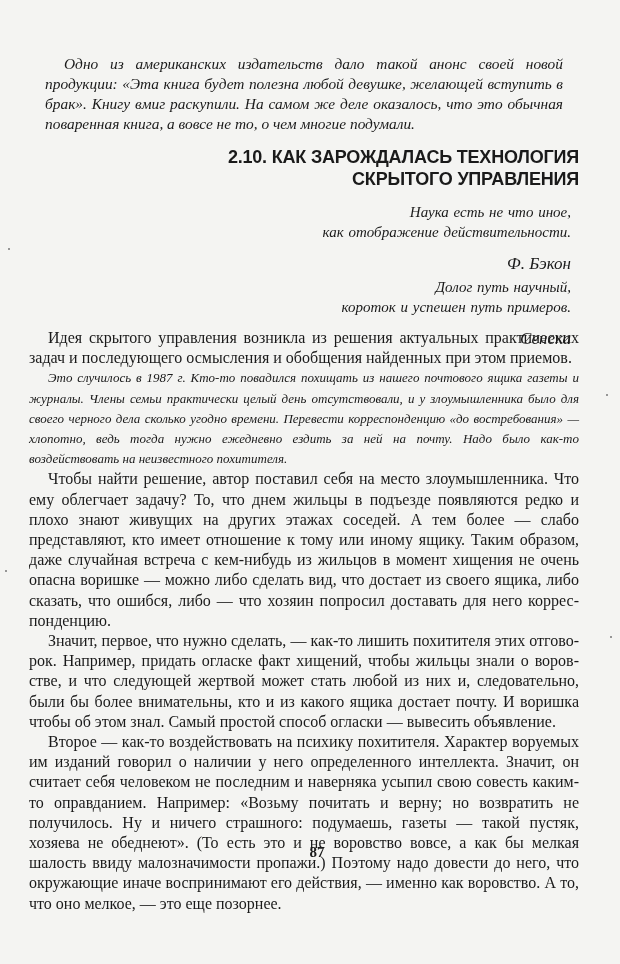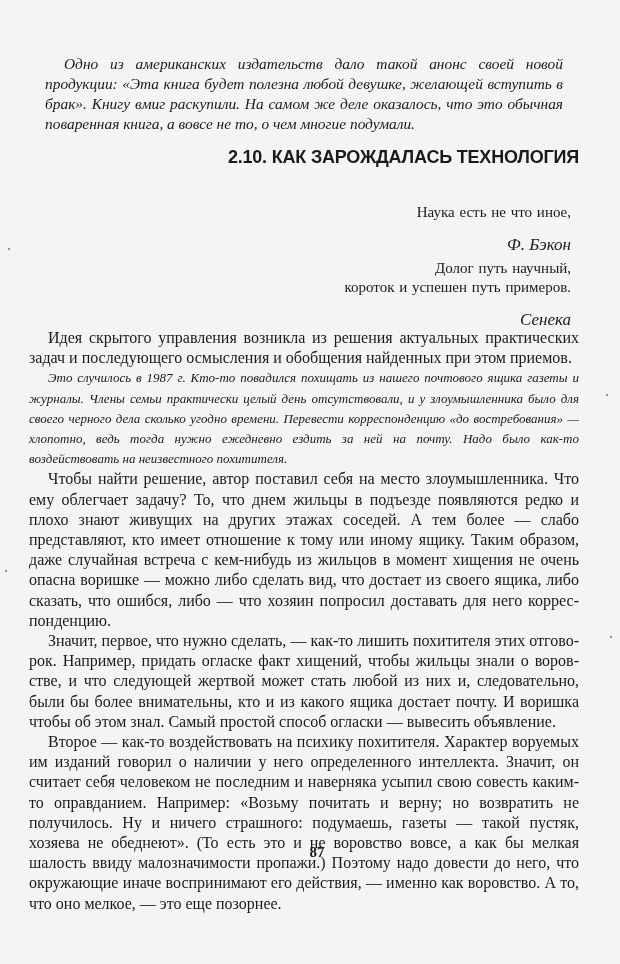--- a/index.html
+++ b/index.html
@@ -19,21 +19,21 @@
   .heading {
     position: absolute; left: 0; top: 108px; width: 550px;
     font-family: "Liberation Sans", "DejaVu Sans", sans-serif;
     font-weight: bold; font-size: 18px; line-height: 22px;
     text-align: right; margin: 0; letter-spacing: -0.2px;
     padding-left: 20px; box-sizing: border-box;
   }
   .heading span { display: block; }
   .epigraphs { position: absolute; right: 8px; top: 165px; text-align: right; }
   .epigraph { margin: 0 0 4px 0; }
-  .epi-line { font-size: 15px; line-height: 19.5px; display: block; word-spacing: 1px; margin-left: 31px; }
+  .epi-line { font-style: italic; font-size: 15px; line-height: 19.5px; display: block; word-spacing: 1px; margin-left: 31px; }
   .epi-author { font-size: 17px; line-height: 20px; display: block; margin-top: 12px; font-style: italic; }
   .body-text { position: absolute; left: 0; top: 290px; width: 550px; }
   .para {
     font-size: 16px; line-height: 20.2px; text-align: justify; margin: 0;
     text-indent: 19px; hyphens: manual;
   }
   .para.italic { font-style: italic; font-size: 13px; line-height: 20.2px; }
   .page-number {
     position: absolute; left: 0; top: 806px; width: 550px;
     text-align: center; font-size: 15px; font-weight: bold;
@@ -42,25 +42,27 @@
   .speck { position: absolute; width: 2px; height: 2px; background: #777; border-radius: 1px; }
 </style>
 </head>
 <body>
 
 <div class="page">
   <p class="intro">Одно из американских издательств дало такой анонс своей новой продукции: «Эта книга будет полезна любой девушке, желающей вступить в брак». Книгу вмиг раскупили. На самом же деле оказалось, что это обычная поваренная книга, а вовсе не то, о чем многие подумали.</p>
 
   <h2 class="heading">
     <span>2.10. КАК ЗАРОЖДАЛАСЬ ТЕХНОЛОГИЯ</span>
+    <span>СКРЫТОГО УПРАВЛЕНИЯ</span>
   </h2>
 
   <div class="epigraphs">
     <div class="epigraph">
       <span class="epi-line">Наука есть не что иное,</span>
+      <span class="epi-line">как отображение действительности.</span>
       <span class="epi-author">Ф. Бэкон</span>
     </div>
     <div class="epigraph">
       <span class="epi-line">Долог путь научный,</span>
       <span class="epi-line">короток и успешен путь примеров.</span>
       <span class="epi-author">Сенека</span>
     </div>
   </div>
 
   <div class="body-text">

